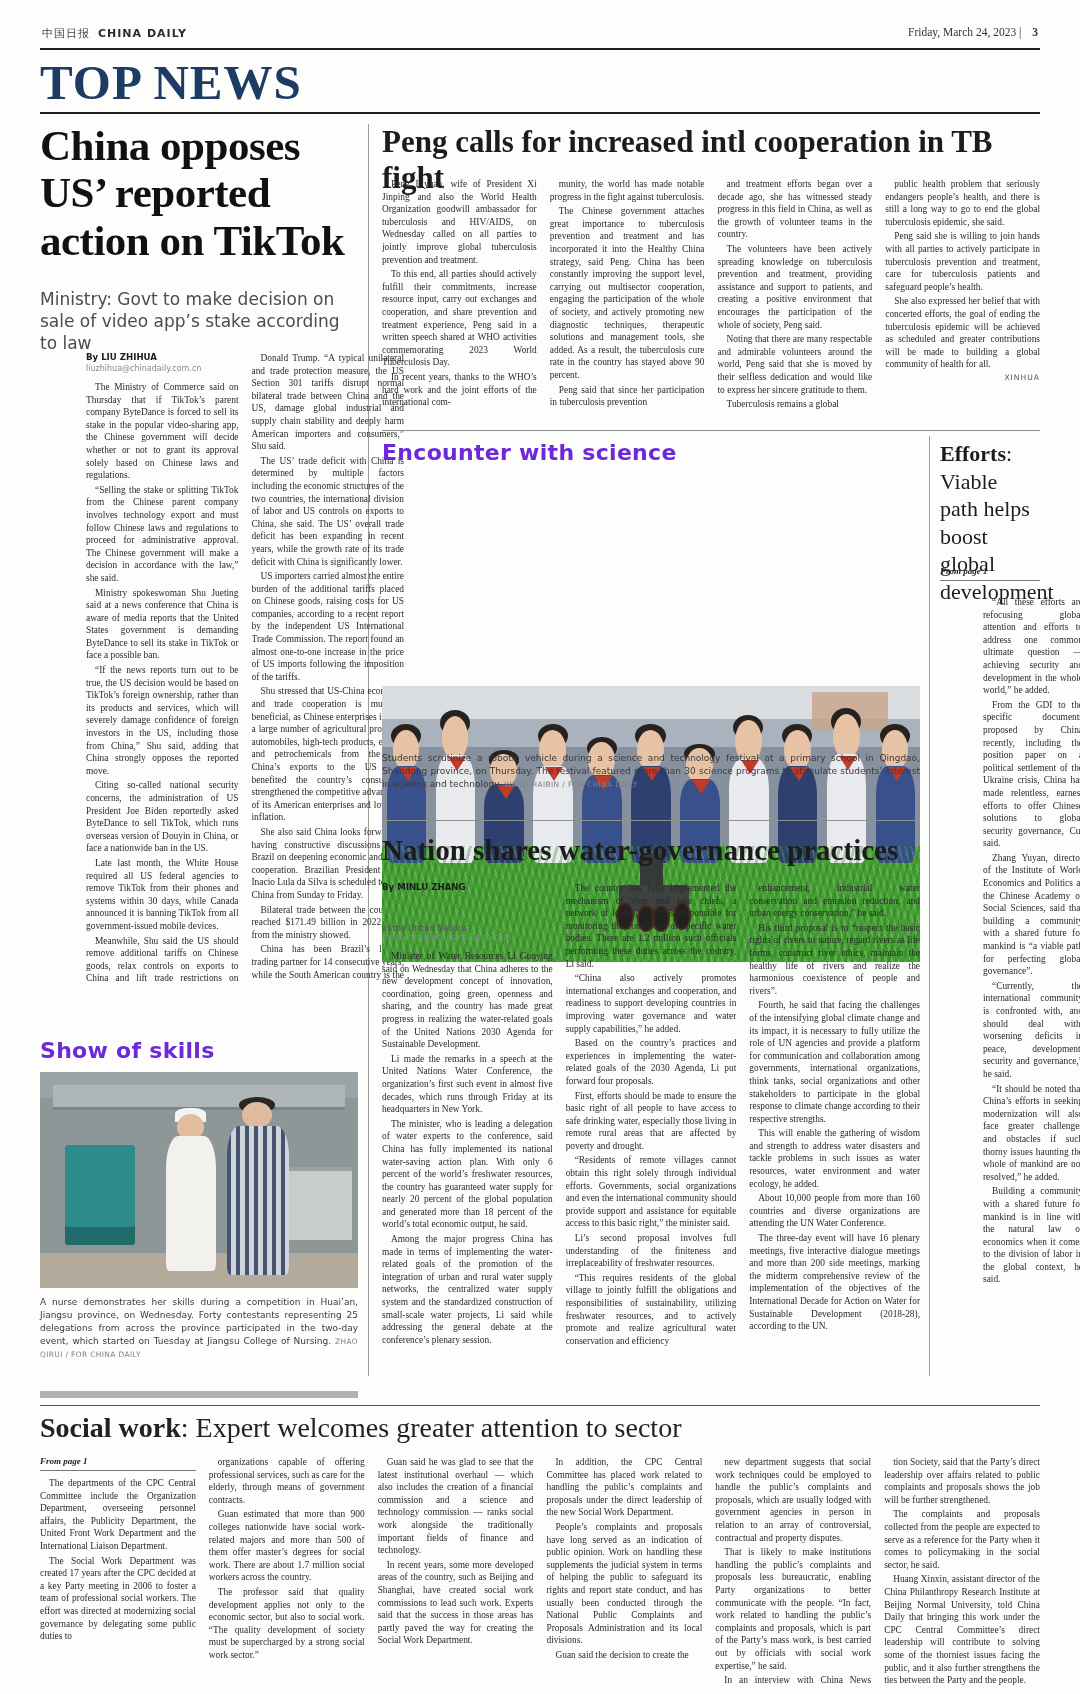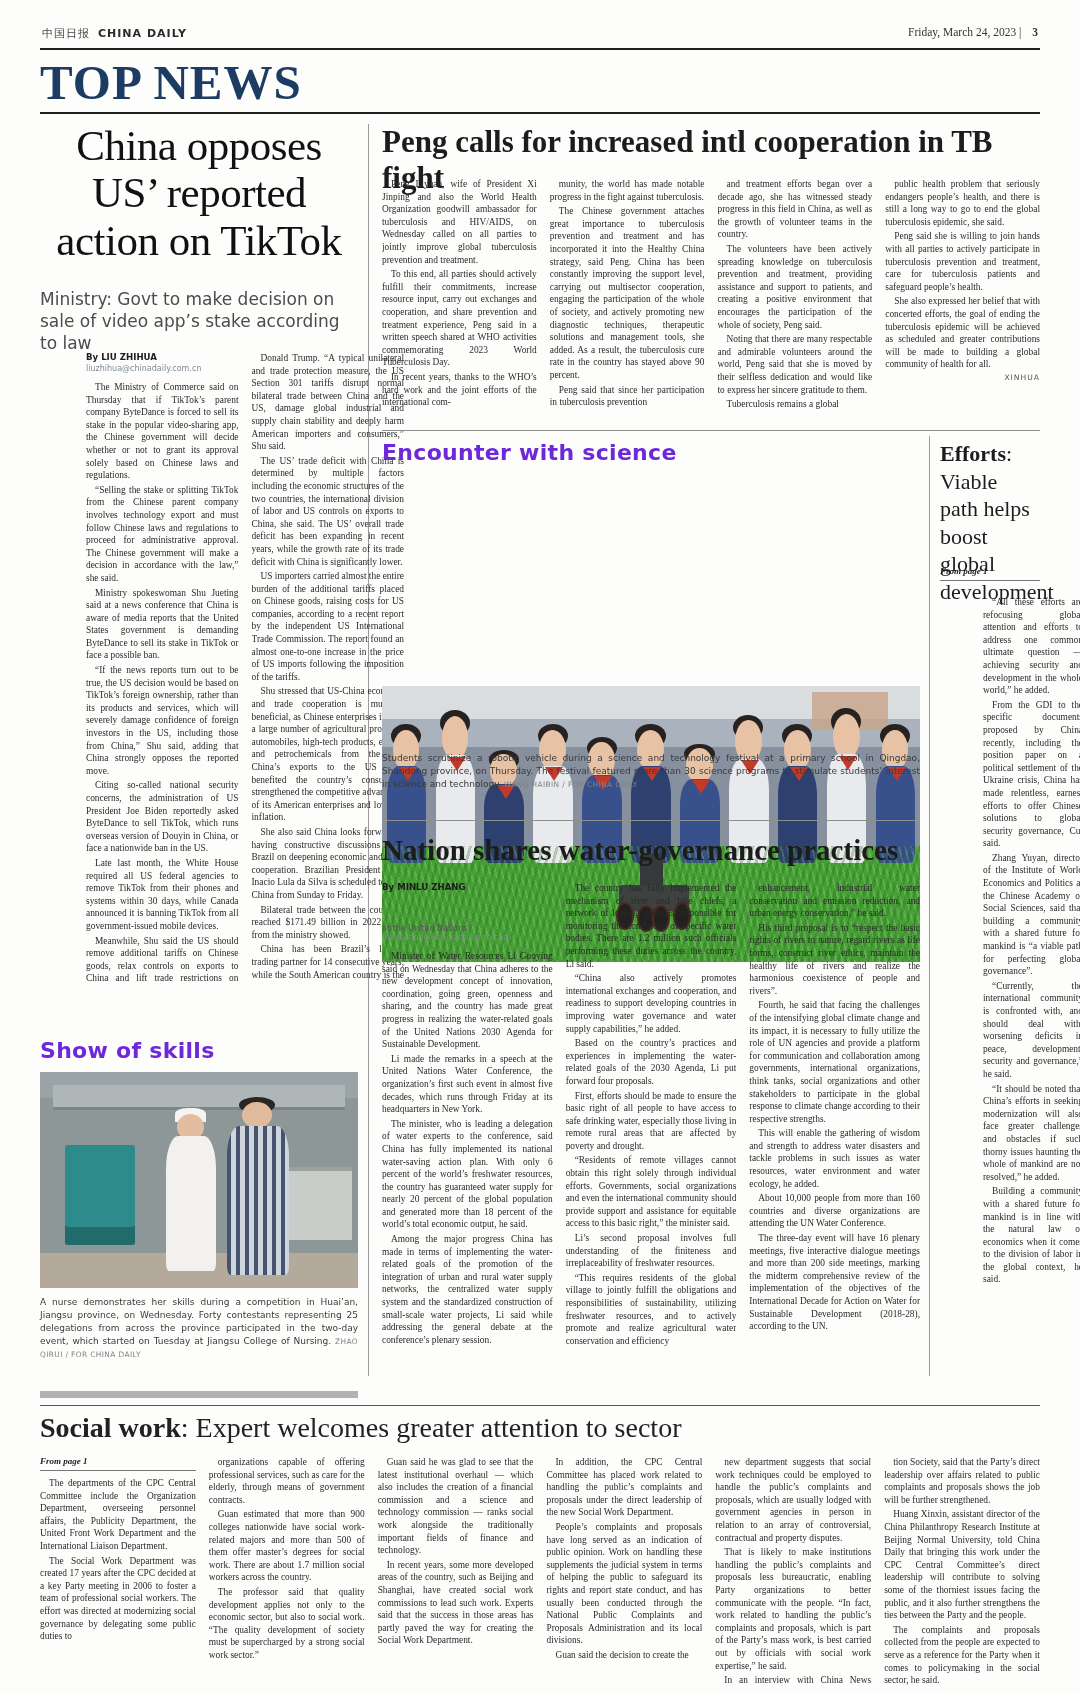--- a/index.html
+++ b/index.html
@@ -11,21 +11,21 @@
   .vrule{background:#9a9a9a;width:1px;}
 
   
   .masthead{font-family:"DejaVu Sans",sans-serif;font-size:11px;font-weight:bold;letter-spacing:1px;color:#2b2b2b;}
   .masthead .cn{font-weight:normal;margin-right:8px;color:#444;}
   .dateline{font-family:"Liberation Serif",serif;font-size:11.5px;color:#333;text-align:right;}
   .dateline b{margin-left:8px;}
   .topnews{font-family:"Liberation Serif",serif;font-weight:bold;font-size:49px;color:#1d3c63;letter-spacing:1px;}
 
   
-  .h-main{font-size:43px;line-height:1.1;font-weight:normal;color:#111;letter-spacing:-0.5px;text-align:center;}
+  .h-main{font-size:43px;line-height:1.1;font-weight:bold;color:#111;letter-spacing:-0.5px;}
   .h-sub{font-family:"DejaVu Sans",sans-serif;font-size:17px;line-height:1.3;color:#4c4c4c;font-weight:500;}
   .h-tb{font-size:31px;font-weight:600;color:#1c1c1c;}
   .h-section{font-family:"DejaVu Sans",sans-serif;font-weight:bold;font-size:22px;color:#6d28d9;letter-spacing:.3px;}
   .h-water{font-size:29px;font-weight:600;color:#1c1c1c;}
   .h-rail{font-size:22px;line-height:1.25;color:#1c1c1c;}
   .h-rail .bold{font-weight:bold;}
   .h-social{font-size:28px;color:#222;}
   .h-social .bold{font-weight:bold;}
 
   
@@ -358,19 +358,19 @@
     <div class="col">
         <div>
           <p class="para">new department suggests that social work techniques could be employed to handle the public’s complaints and proposals, which are usually lodged with government agencies in person in relation to an array of controversial, contractual and property disputes.</p>
           <p class="para">That is likely to make institutions handling the public’s complaints and proposals less bureaucratic, enabling Party organizations to better communicate with the people. “In fact, work related to handling the public’s complaints and proposals, which is part of the Party’s mass work, is best carried out by officials with social work expertise,” he said.</p>
           <p class="para">In an interview with China News Service, Shen Ronghua, a researcher with the Chinese Public Administra-</p>
         </div>
       </div>
     <div class="col">
         <div>
           <p class="para">tion Society, said that the Party’s direct leadership over affairs related to public complaints and proposals shows the job will be further strengthened.</p>
+          <p class="para">The complaints and proposals collected from the people are expected to serve as a reference for the Party when it comes to policymaking in the social sector, he said.</p>
           <p class="para">Huang Xinxin, assistant director of the China Philanthropy Research Institute at Beijing Normal University, told China Daily that bringing this work under the CPC Central Committee’s direct leadership will contribute to solving some of the thorniest issues facing the public, and it also further strengthens the ties between the Party and the people.</p>
-          <p class="para">The complaints and proposals collected from the people are expected to serve as a reference for the Party when it comes to policymaking in the social sector, he said.</p>
         </div>
       </div>
   </div>
 
 </div>
 
 </body></html>

